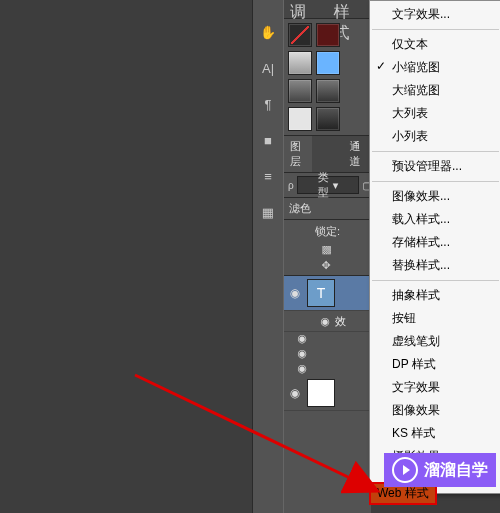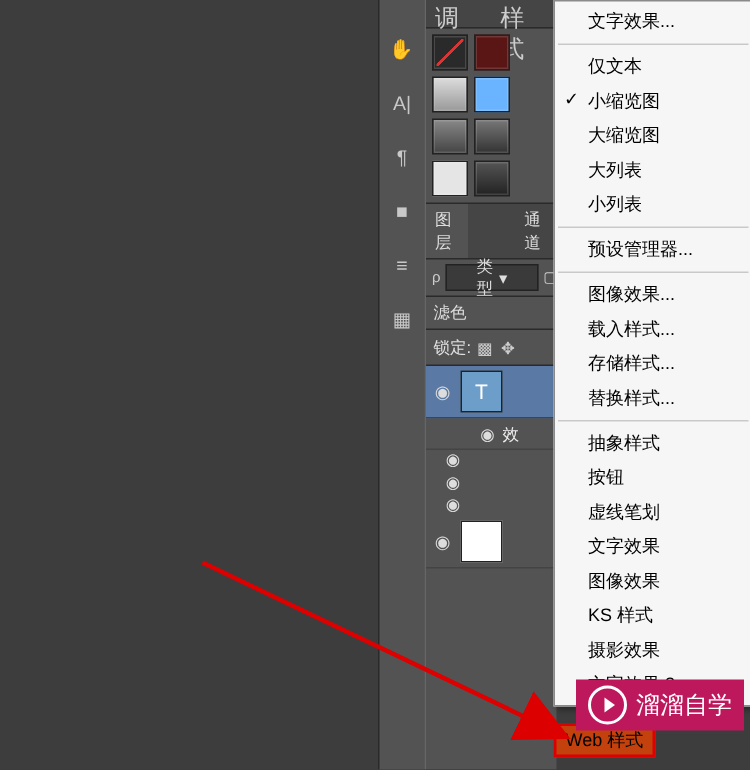--- a/index.html
+++ b/index.html
@@ -117,21 +117,21 @@
   .dropdown-kind {
     background:#3a3a3a; border:1px solid #222; color:#ddd;
     font-size:11px; height:16px; padding:0 20px; display:flex; align-items:center;
   }
 
   .filter-label-row {
     font-size:11px; color:#ddd; padding:3px 5px; border-bottom:1px solid #2a2a2a;
   }
   .lock-row {
     display:flex; align-items:center; gap:4px; padding:4px 5px;
-    font-size:11px; border-bottom:1px solid #2a2a2a;
+    font-size:11px; border-bottom:1px solid #2a2a2a;flex-direction:column;
   }
   .lock-row .li { width:12px; height:12px; color:#ccc; }
   .layer-item {
     display:flex; align-items:center; gap:4px; padding:0 3px;
     border-bottom:1px solid #444; height:34px;
   }
   .layer-item.sel { background:#5a7aa5; }
   .eye {
     width:16px; text-align:center; color:#ddd;
   }
@@ -180,21 +180,21 @@
   }
 
   
   .arrow-svg {
     position:absolute; left:130px; top:370px; z-index:30; pointer-events:none;
   }
 
   
   .watermark {
     position:absolute; right:4px; bottom:26px;
-    background:#be185d; color:#fff; font-size:16px; font-weight:normal;
+    background:#8b5cf6; color:#fff; font-size:16px; font-weight:bold;
     padding:4px 8px; display:flex; align-items:center; gap:6px;
     z-index:40;
     margin-left:32px;
   }
   .watermark .play {
     width:22px; height:22px; border:2px solid #fff; border-radius:50%;
     display:flex; align-items:center; justify-content:center;
   }
   .watermark .play::after {
     content:""; width:0; height:0; border-left:7px solid #fff;
@@ -303,20 +303,21 @@
   <div class="mi">预设管理器...</div>
   <div class="sep"></div>
   <div class="mi">图像效果...</div>
   <div class="mi">载入样式...</div>
   <div class="mi">存储样式...</div>
   <div class="mi">替换样式...</div>
   <div class="sep"></div>
   <div class="mi">抽象样式</div>
   <div class="mi">按钮</div>
   <div class="mi">虚线笔划</div>
+  <div class="mi">DP 样式</div>
   <div class="mi">文字效果</div>
   <div class="mi">图像效果</div>
   <div class="mi">KS 样式</div>
   <div class="mi">摄影效果</div>
   <div class="mi">文字效果 2</div>
 </div>
 
 <div class="bottom-highlight">Web 样式</div>
 
 <svg class="arrow-svg" width="300" height="150">

